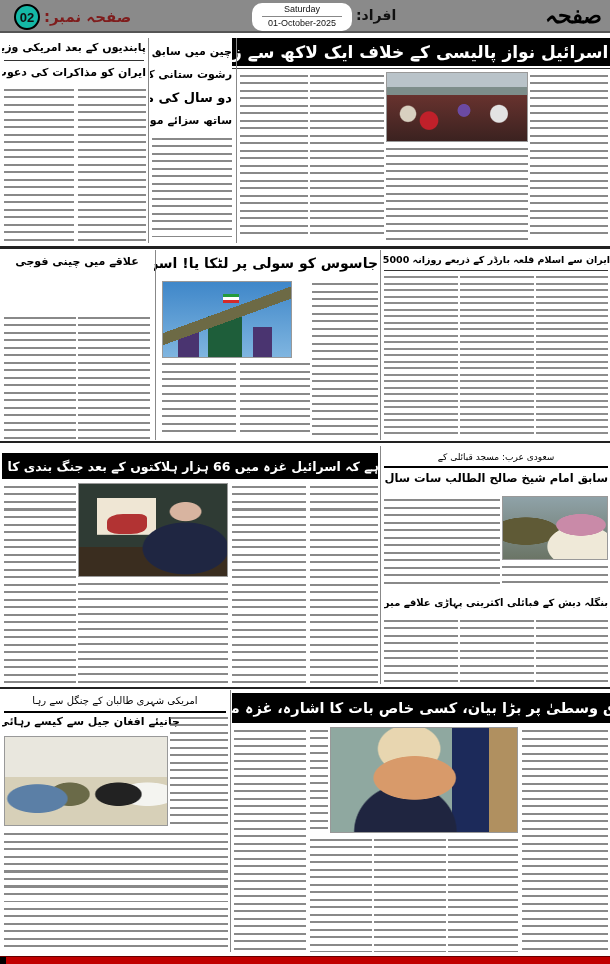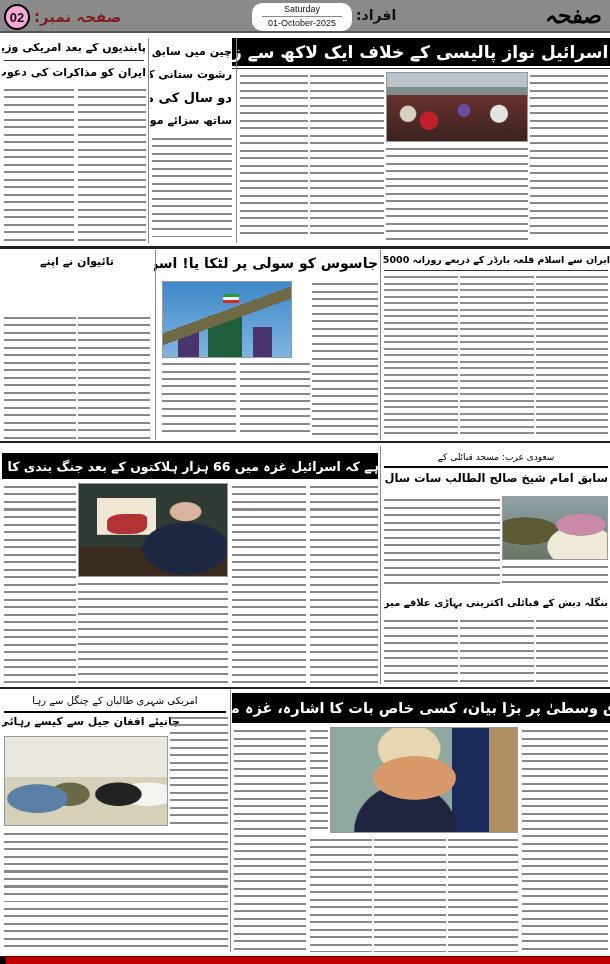--- a/index.html
+++ b/index.html
@@ -3,21 +3,21 @@
 <meta charset="utf-8">
 <style>
   * { box-sizing: border-box; margin: 0; padding: 0; }
   html, body { width: 610px; height: 964px; background: #fff; overflow: hidden; }
   body { position: relative; font-family: "DejaVu Sans", sans-serif; color: #111; }
   .abs { position: absolute; }
 
   
   .masthead { left: 0; top: 0; width: 610px; height: 33px; background: #8a8a8a; border-bottom: 2px solid #555; }
   .page-no-wrap { left: 4px; top: 4px; height: 26px; display: flex; align-items: center; gap: 4px; }
-  .page-no { width: 26px; height: 26px; border-radius: 50%; background: #f9a8d4; border: 2px solid #000; font: bold 13px "Liberation Sans", sans-serif; display: flex; align-items: center; justify-content: center; }
+  .page-no { width: 26px; height: 26px; border-radius: 50%; background: #14b8a6; border: 2px solid #000; font: bold 13px "Liberation Sans", sans-serif; display: flex; align-items: center; justify-content: center; margin-left: 10px; }
   .page-label { font: bold 15px "DejaVu Sans", sans-serif; color: #7f1d1d; direction: rtl; }
   .date-box { left: 252px; top: 3px; width: 100px; height: 28px; background: #fff; border-radius: 10px; text-align: center; font: 9px "Liberation Sans", sans-serif; line-height: 13px; }
   .date-box .sep { height: 1px; background: #888; margin: 0 10px; }
   .date-label { left: 356px; top: 7px; font: bold 14px "DejaVu Sans", sans-serif; direction: rtl; }
   .logo { right: 8px; top: 2px; font: bold 22px "DejaVu Serif", serif; color: #000; direction: rtl; }
 
   
   .bar-black { background: #000; color: #fff; font-weight: bold; direction: rtl; white-space: nowrap; overflow: hidden; display: flex; align-items: center; justify-content: center; }
   .hl { color: #000; font-weight: bold; direction: rtl; text-align: center; white-space: nowrap; overflow: hidden; }
   .rule { background: #333; height: 1px; }
@@ -123,21 +123,21 @@
 </div>
 <div class="abs col" style="left:240px;top:360px;width:70px;height:78px;">
     <div class="lines"></div>
   </div>
 <div class="abs col" style="left:162px;top:360px;width:74px;height:78px;">
     <div class="lines"></div>
   </div>
 <div class="abs vrule" style="left:155px;top:250px;height:190px;"></div>
 
 <div class="abs hl" style="left:2px;top:252px;width:150px;font-size:11px;line-height:20px;">
-  <div>تائیوان نے اپنے</div>
+  <div>علاقے میں چینی فوجی</div>
 </div>
 <div class="abs col" style="left:78px;top:314px;width:72px;height:125px;">
     <div class="lines"></div>
   </div>
 <div class="abs col" style="left:4px;top:314px;width:72px;height:125px;">
     <div class="lines"></div>
   </div>
 
 <div class="abs rule-thick" style="left:0;top:441px;width:610px;height:2px;"></div>
 

